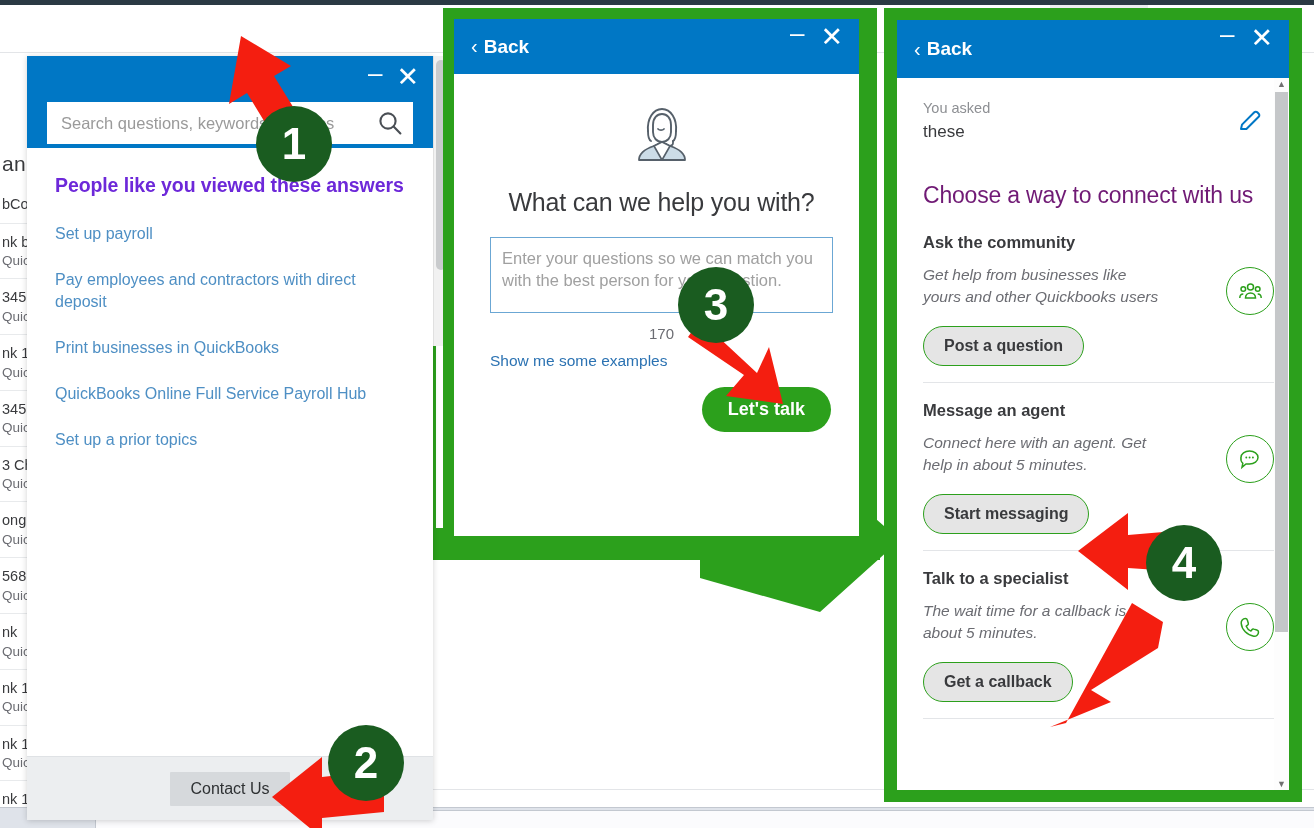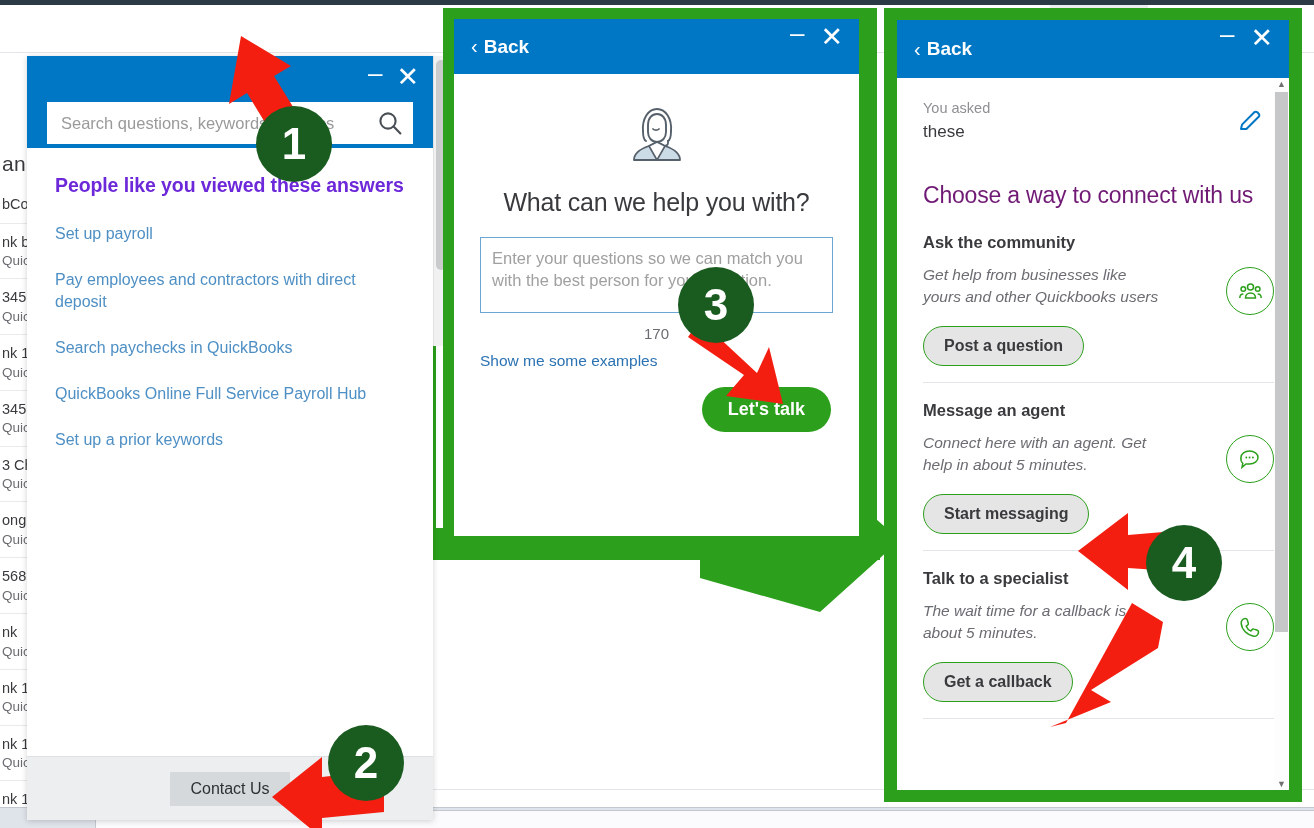--- a/index.html
+++ b/index.html
@@ -54,21 +54,21 @@
   
   .connectors{position:absolute;left:0;top:0;width:1314px;height:828px;pointer-events:none;}
 
   
   .panel2-outer{position:absolute;left:443px;top:8px;width:434px;height:548px;background:#2CA01C;}
   .panel2{position:absolute;left:11px;top:11px;width:405px;height:517px;background:#fff;overflow:hidden;}
   .p2-header{height:55px;background:#0077C5;position:relative;display:flex;align-items:center;}
   .back-link{display:flex;align-items:center;gap:6px;color:#fff;font-size:19px;font-weight:bold;padding-left:17px;cursor:pointer;}
   .back-chev{font-size:20px;font-weight:300;}
   .p2-winbtns{position:absolute;right:16px;top:5px;display:flex;align-items:center;gap:16px;}
-  .p2-body{padding:26px 26px 0 26px;}
+  .p2-body{padding:26px 26px 0 26px;margin-left:10px;}
   .agent-icon{display:flex;justify-content:center;margin-top:4px;}
   .p2-question{text-align:center;font-size:25px;color:#393a3d;margin:22px 0 20px 0;font-weight:normal;letter-spacing:-.2px;}
   .p2-textarea{width:100%;height:76px;box-sizing:border-box;border:1px solid #6ba7d4;outline:none;resize:none;padding:9px 11px;font-size:16.5px;color:#9a9a9a;line-height:1.35;font-family:"Liberation Sans",sans-serif;background:#fff;}
   .p2-textarea::placeholder{color:#a0a0a0;}
   .p2-count{text-align:center;font-size:15px;color:#6b6c72;margin-top:8px;}
   .p2-examples{font-size:15.5px;color:#2b72b2;margin-top:10px;cursor:pointer;display:inline-block;}
   .lets-talk{position:absolute;right:28px;bottom:104px;background:#2CA01C;color:#fff;font-size:18px;font-weight:bold;border:0;border-radius:24px;padding:12px 26px;cursor:pointer;font-family:"Liberation Sans",sans-serif;}
 
   
   .panel3-outer{position:absolute;left:884px;top:8px;width:418px;height:794px;background:#2CA01C;}
@@ -226,23 +226,23 @@
       </div>
       <div class="p1-scroll">
         <div class="thumb"></div>
       </div>
     </div>
 
     <div class="p1-body">
       <h2 class="p1-title">People like you viewed these answers</h2>
       <a class="p1-link">Set up payroll</a>
       <a class="p1-link">Pay employees and contractors with direct deposit</a>
-      <a class="p1-link">Search paychecks in QuickBooks</a>
+      <a class="p1-link">Print businesses in QuickBooks</a>
       <a class="p1-link">QuickBooks Online Full Service Payroll Hub</a>
-      <a class="p1-link">Set up a prior keywords</a>
+      <a class="p1-link">Set up a prior topics</a>
     </div>
 
     <div class="p1-footer">
       <button class="contact-btn">Contact Us</button>
     </div>
   </div>
 
   <div class="panel2-outer">
     <div class="panel2">
       <div class="p2-header">

